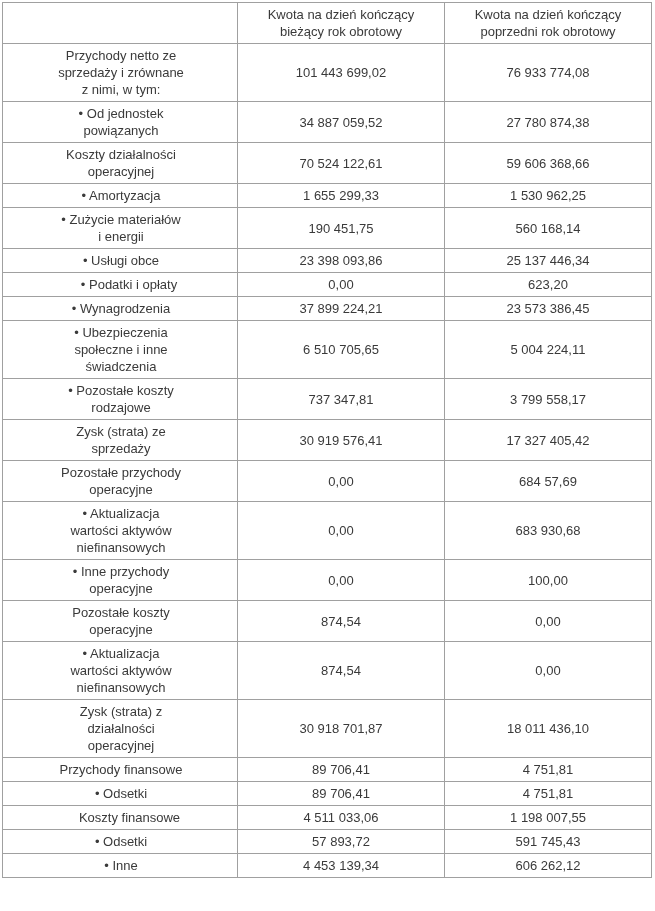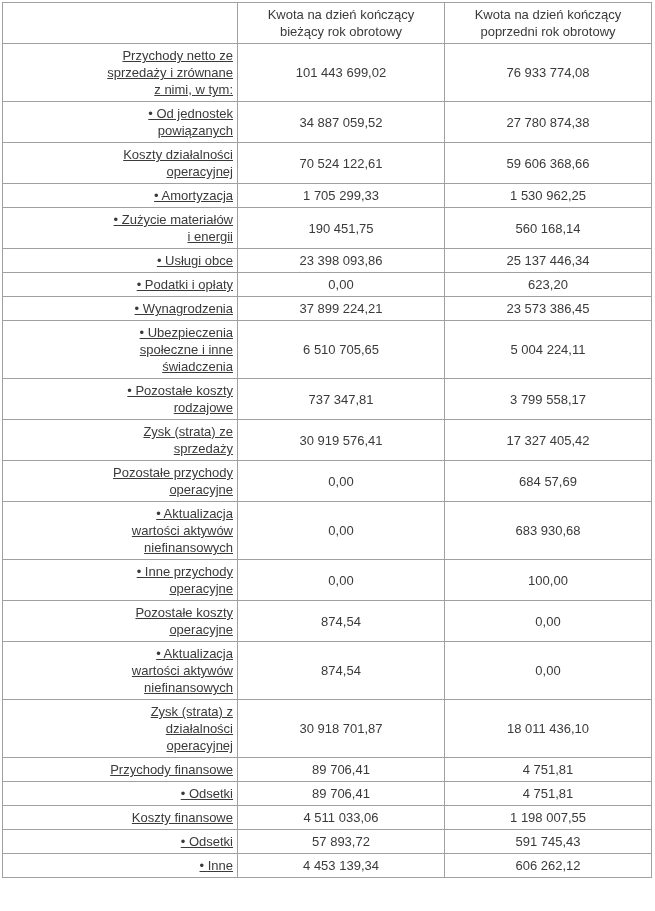--- a/index.html
+++ b/index.html
@@ -32,24 +32,23 @@
   table.fin-table col.col-label { width: 235px; }
   table.fin-table col.col-num   { width: 207px; }
   th.header-cell {
     font-weight: normal;
     text-align: center;
     white-space: pre-line;
     padding: 3px 6px;
     height: 38px;
   }
   td.label-cell {
-    text-align: right;
+    text-align: center;
     white-space: pre-line;
     padding: 3px 4px 3px 6px;
-    text-decoration: underline;
   }
   td.num-cell {
     text-align: center;
     white-space: nowrap;
     padding: 3px 4px;
   }
 </style>
 </head>
 <body>
 
@@ -84,21 +83,21 @@
           <td class="num-cell">27 780 874,38</td>
         </tr>
         <tr>
           <td class="label-cell" style="padding-left: 6px;">Koszty działalności
 operacyjnej</td>
           <td class="num-cell">70 524 122,61</td>
           <td class="num-cell">59 606 368,66</td>
         </tr>
         <tr>
           <td class="label-cell" style="padding-left: 6px; margin-left: 16px;">• Amortyzacja</td>
-          <td class="num-cell">1 705 299,33</td>
+          <td class="num-cell">1 655 299,33</td>
           <td class="num-cell">1 530 962,25</td>
         </tr>
         <tr>
           <td class="label-cell" style="padding-left: 6px;">• Zużycie materiałów
 i energii</td>
           <td class="num-cell">190 451,75</td>
           <td class="num-cell">560 168,14</td>
         </tr>
         <tr>
           <td class="label-cell" style="padding-left: 6px;">• Usługi obce</td>

